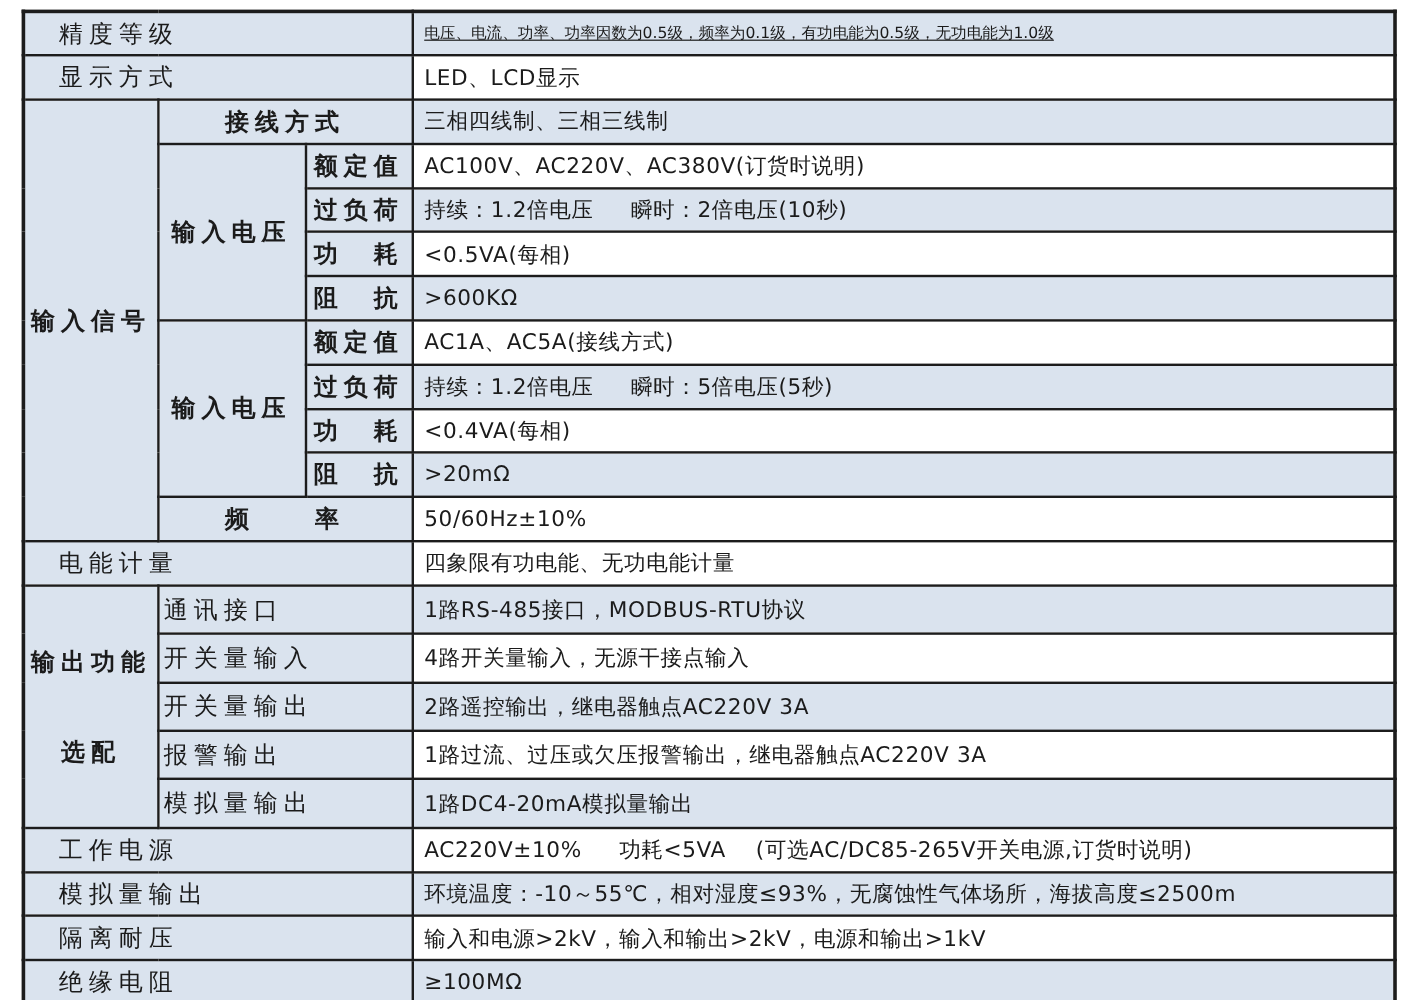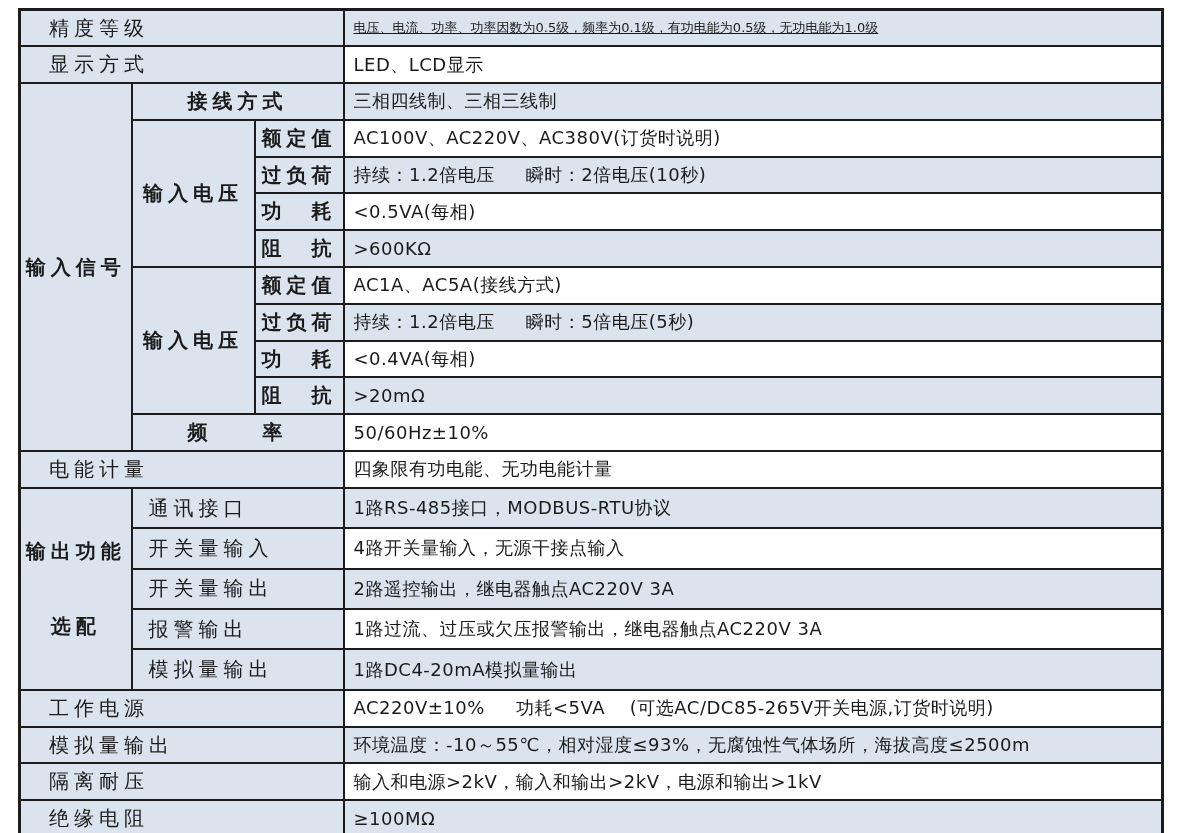--- a/index.html
+++ b/index.html
@@ -31,21 +31,21 @@
   }
   tr.r { height: 36.8px; }
   
   td.lbl {
     background: var(--row-blue);
     font-size: 20px;
     letter-spacing: 5px;
     white-space: pre;
   }
   td.lbl-l1 { text-align: left; padding-left: 28px; }  
-  td.lbl-l2 { text-align: left; padding-left: 16px; }  
+  td.lbl-l2 { text-align: left; padding-left: 4px; }  
   td.ctr    { text-align: center; font-weight: bold; }
   td.grp2 div { line-height: 1.35; text-align: center; }
   
   td.val {
     padding-left: 9px;
     font-size: 18px;
     letter-spacing: 0.5px;
     white-space: pre;
     text-align: left;
   }

